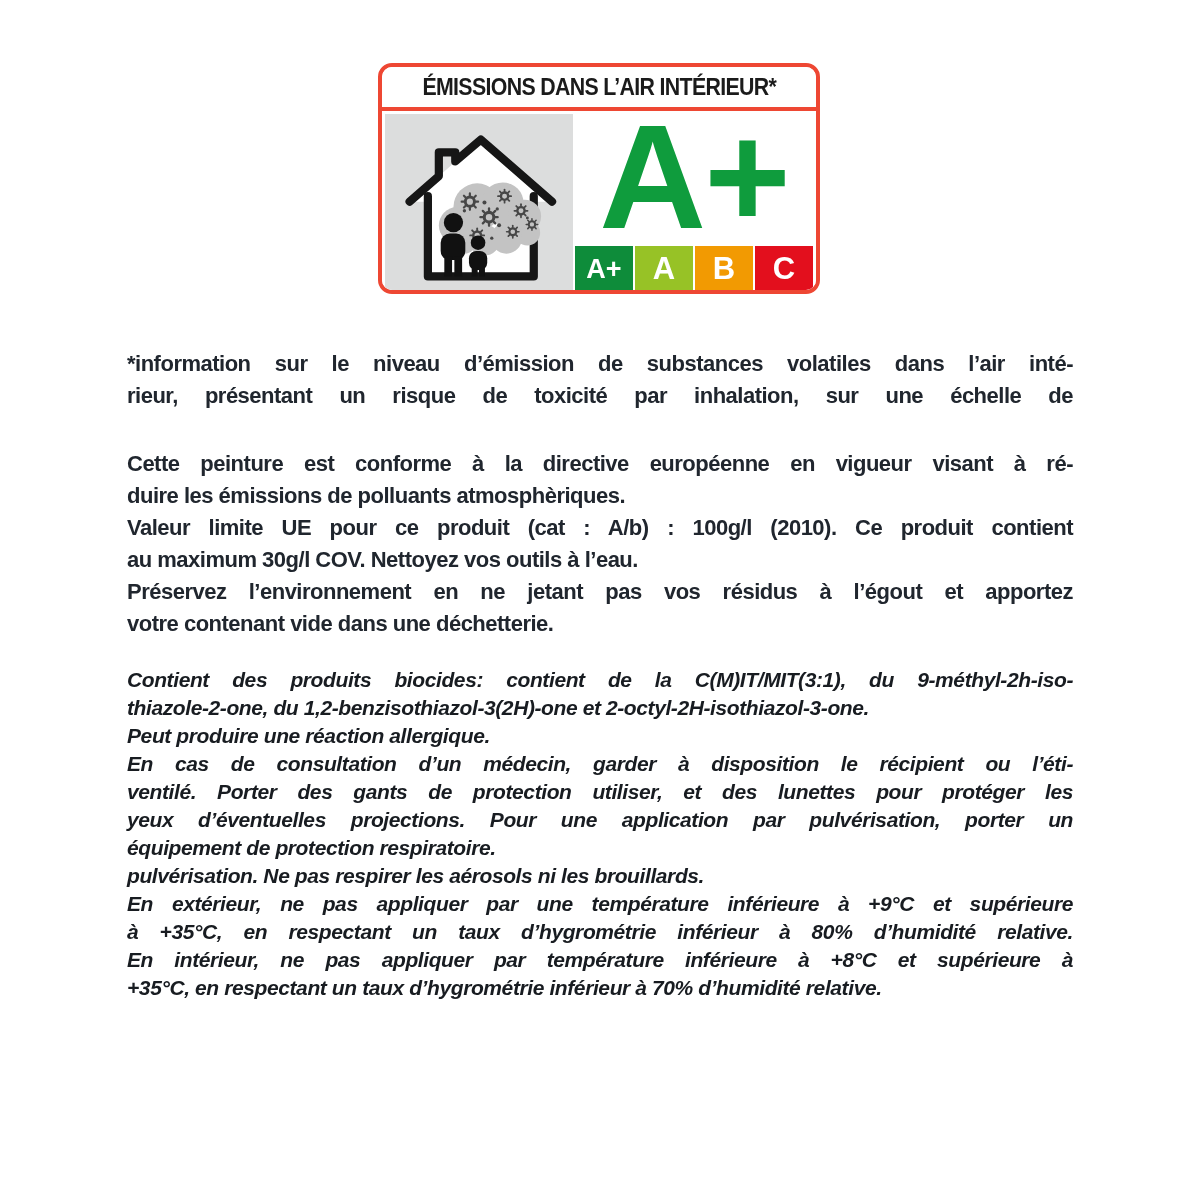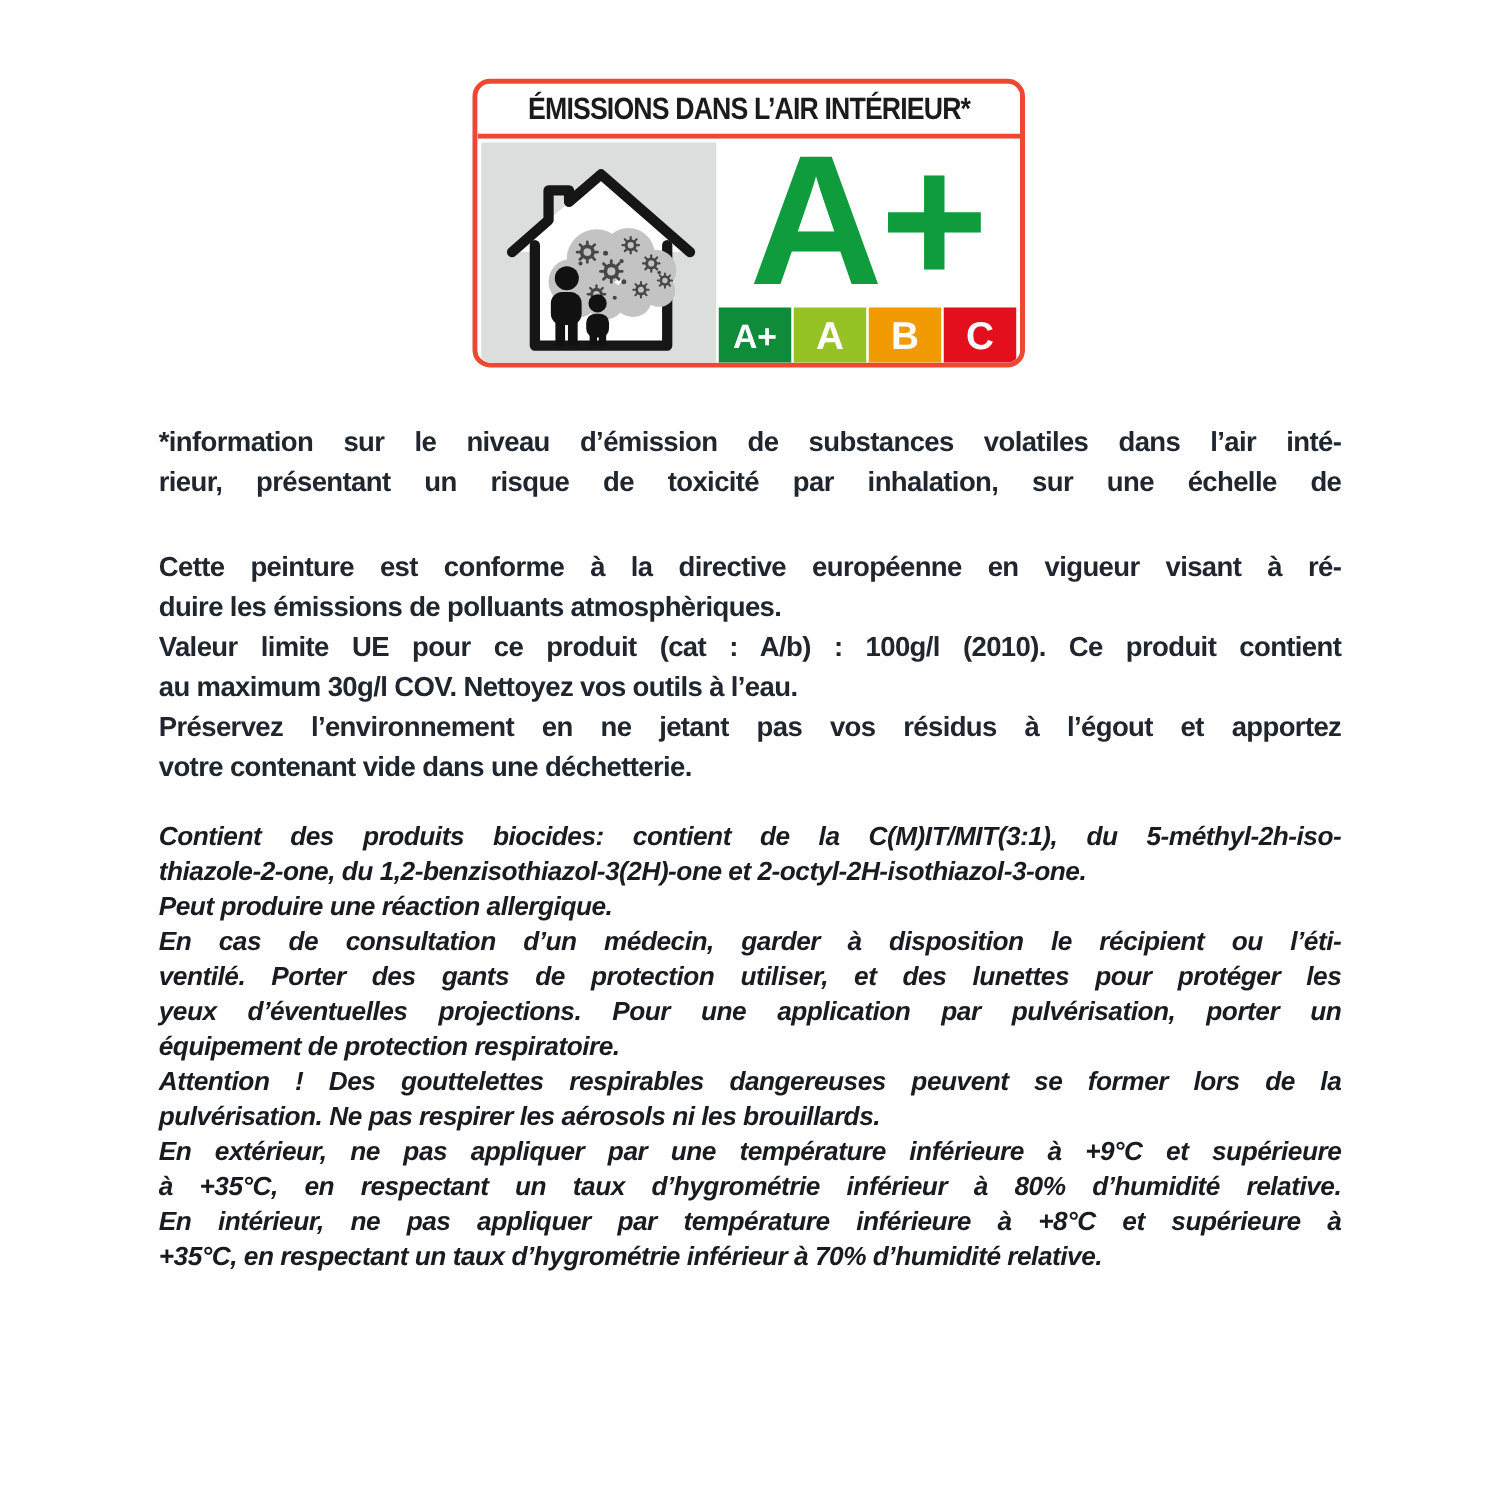--- a/index.html
+++ b/index.html
@@ -39,21 +39,21 @@
   }
   .rating-scale{flex:0 0 46px;display:flex;gap:2px;}
   .scale-cell{
     flex:1;display:flex;align-items:center;justify-content:center;
     color:#ffffff;font-weight:700;font-size:31px;
   }
   .scale-cell.first{font-size:27px;}
 
   
   .body-text{
-    position:absolute;left:127px;top:338px;width:946px;color:#20262e;
+    position:absolute;left:127px;top:348px;width:946px;color:#20262e;
   }
   .para{margin:0 0 36px 0;}
   .para .line{
     text-align:justify;text-align-last:justify;
     font-weight:700;font-size:22px;line-height:32px;letter-spacing:-0.5px;
   }
   .para .line.end{text-align-last:left;}
   .para.italic{margin-top:-10px;color:#181c21;}
   .para.italic .line{
     font-style:italic;font-size:21px;line-height:28px;letter-spacing:-0.4px;
@@ -156,27 +156,26 @@
     </div>
     <div class="para regular">
       <div class="line">Cette peinture est conforme à la directive européenne en vigueur visant à ré-</div>
       <div class="line end">duire les émissions de polluants atmosphèriques.</div>
       <div class="line">Valeur limite UE pour ce produit (cat : A/b) : 100g/l (2010). Ce produit contient</div>
       <div class="line end">au maximum 30g/l COV. Nettoyez vos outils à l’eau.</div>
       <div class="line">Préservez l’environnement en ne jetant pas vos résidus à l’égout et apportez</div>
       <div class="line end">votre contenant vide dans une déchetterie.</div>
     </div>
     <div class="para italic">
-      <div class="line">Contient des produits biocides: contient de la C(M)IT/MIT(3:1), du 5-méthyl-2h-iso-</div>
+      <div class="line">Contient des produits biocides: contient de la C(M)IT/MIT(3:1), du 9-méthyl-2h-iso-</div>
       <div class="line end">thiazole-2-one, du 1,2-benzisothiazol-3(2H)-one et 2-octyl-2H-isothiazol-3-one.</div>
       <div class="line end">Peut produire une réaction allergique.</div>
       <div class="line">En cas de consultation d’un médecin, garder à disposition le récipient ou l’éti-</div>
       <div class="line">ventilé. Porter des gants de protection utiliser, et des lunettes pour protéger les</div>
       <div class="line">yeux d’éventuelles projections. Pour une application par pulvérisation, porter un</div>
       <div class="line end">équipement de protection respiratoire.</div>
-      <div class="line">Attention ! Des gouttelettes respirables dangereuses peuvent se former lors de la</div>
       <div class="line end">pulvérisation. Ne pas respirer les aérosols ni les brouillards.</div>
       <div class="line">En extérieur, ne pas appliquer par une température inférieure à +9°C et supérieure</div>
       <div class="line">à +35°C, en respectant un taux d’hygrométrie inférieur à 80% d’humidité relative.</div>
       <div class="line">En intérieur, ne pas appliquer par température inférieure à +8°C et supérieure à</div>
       <div class="line end">+35°C, en respectant un taux d’hygrométrie inférieur à 70% d’humidité relative.</div>
     </div>
   </div>
 
 </body></html>

